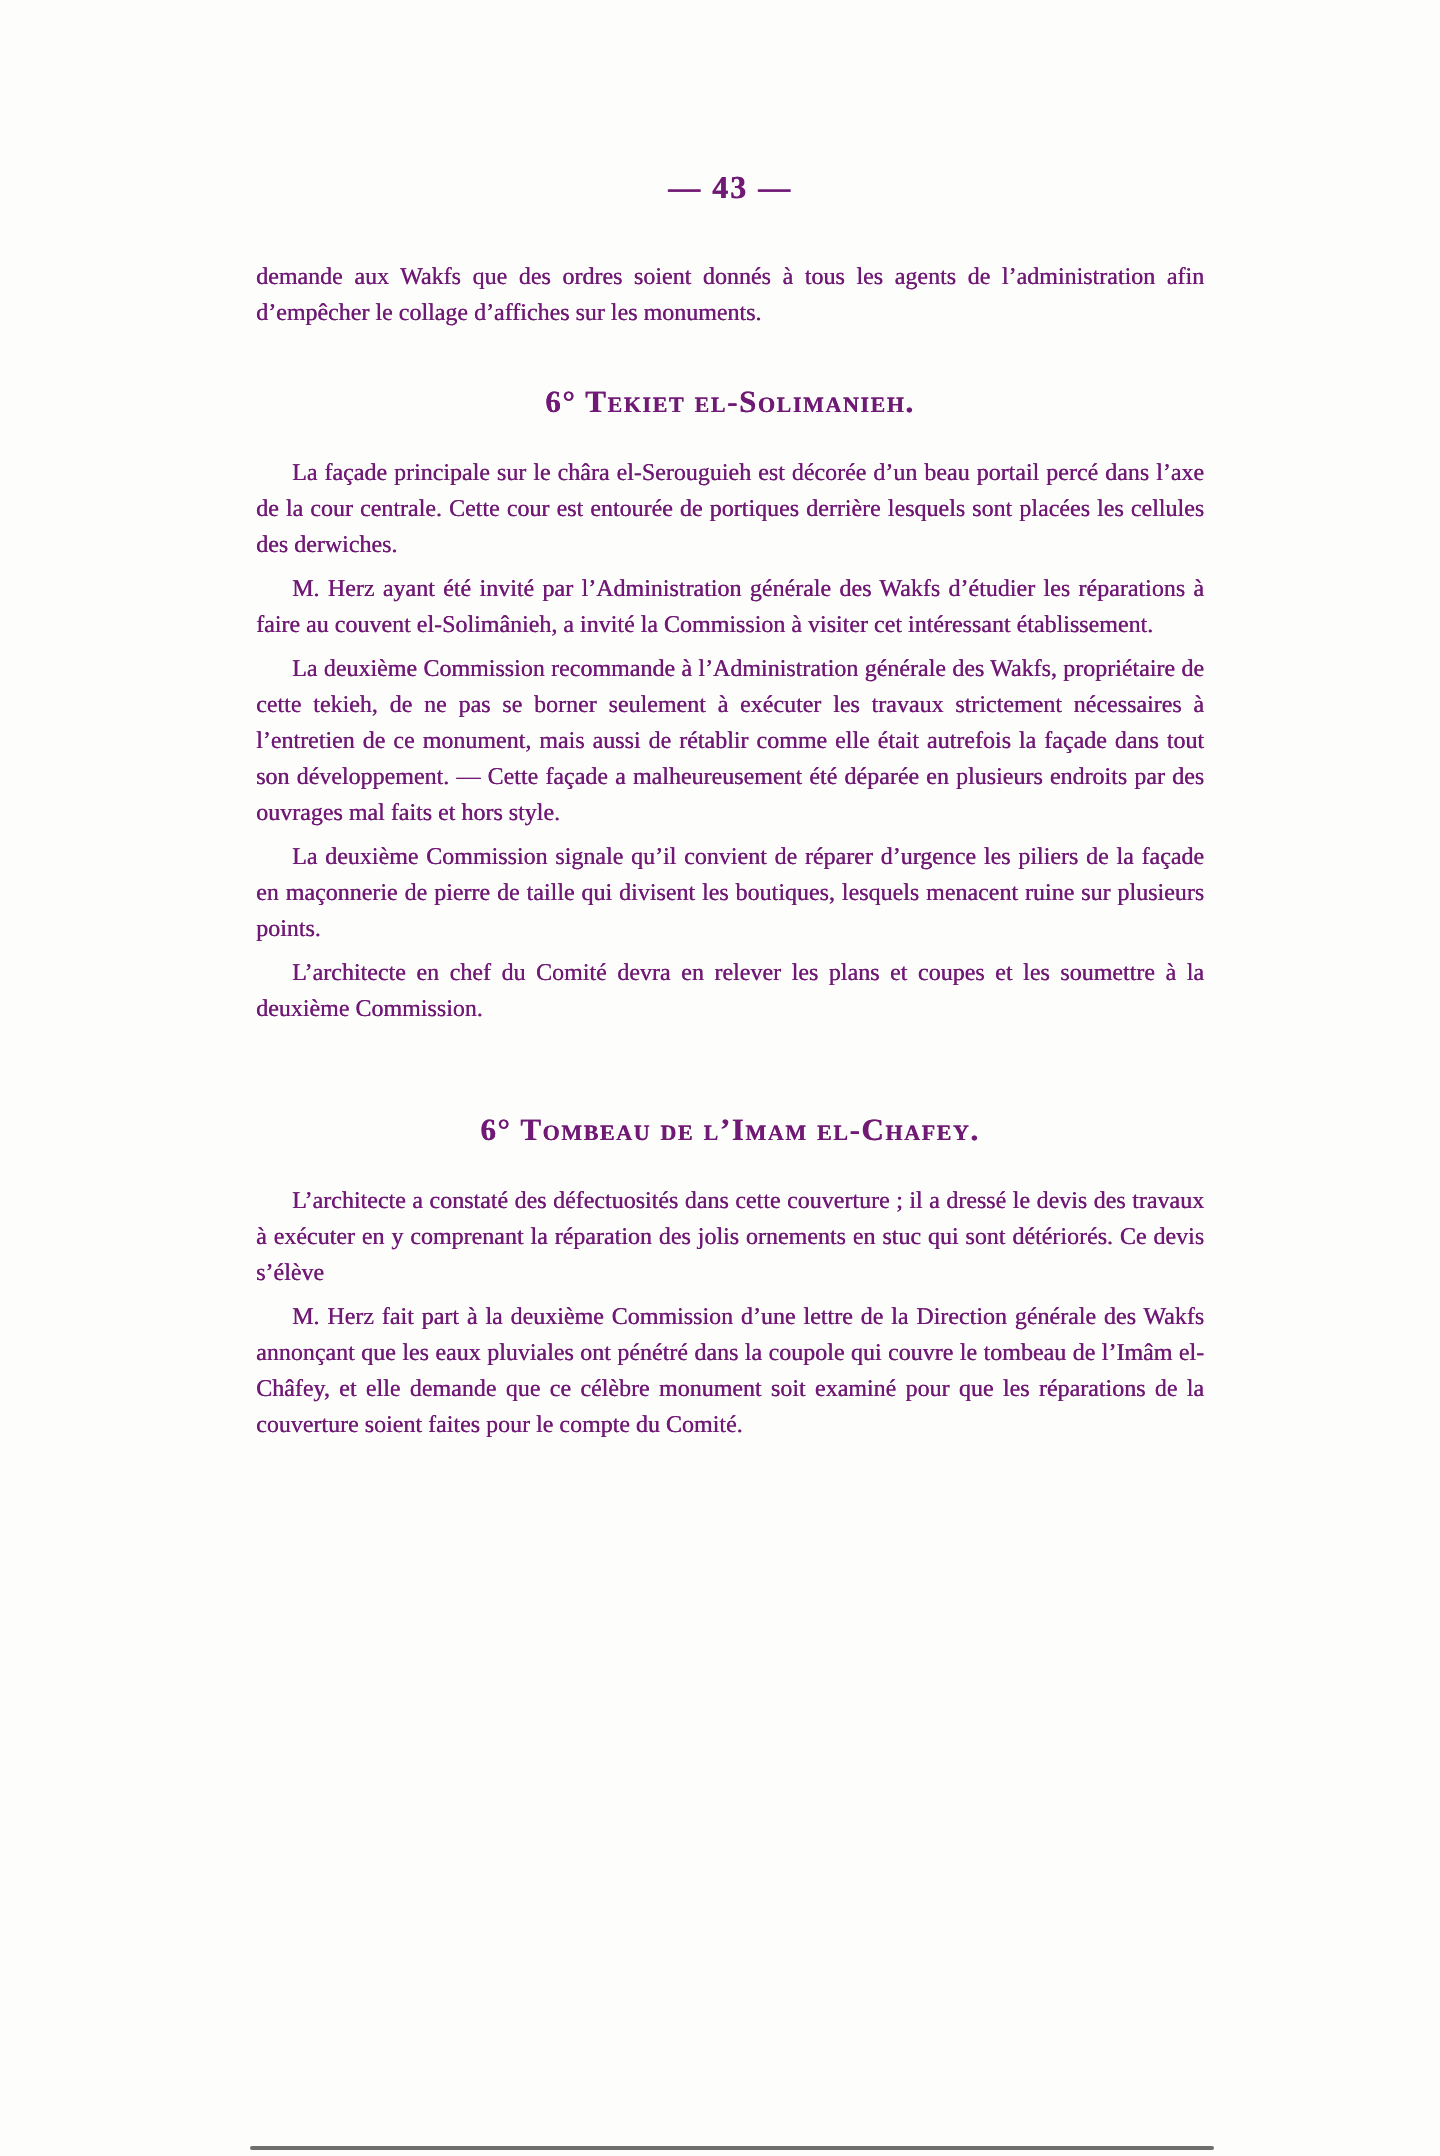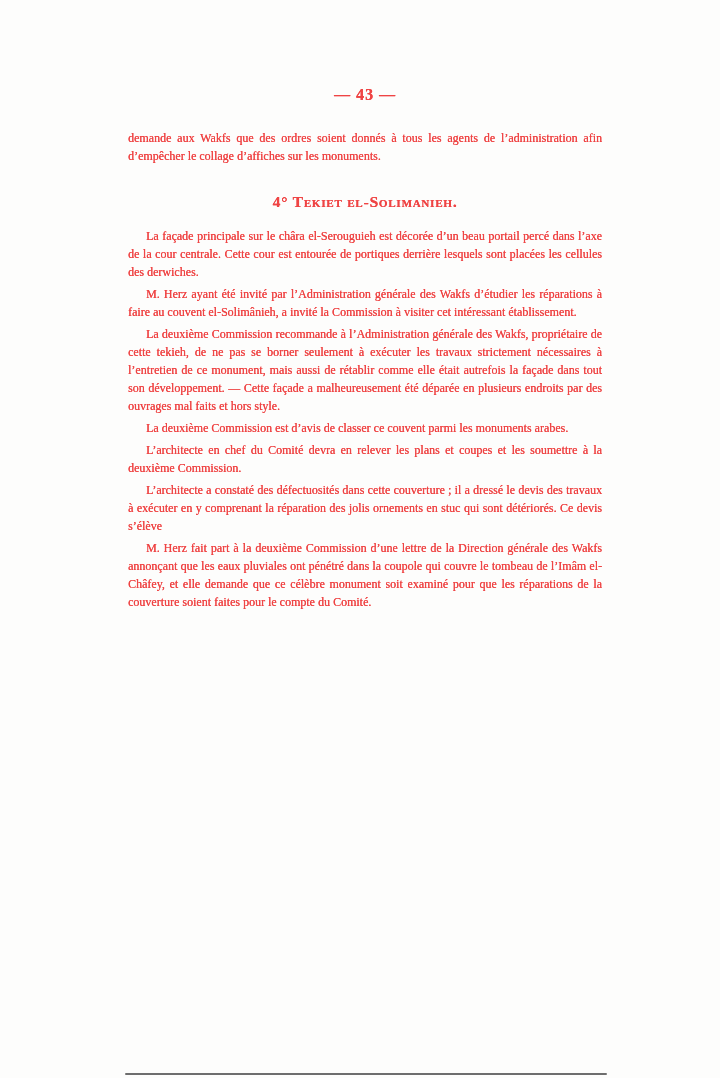--- a/index.html
+++ b/index.html
@@ -8,21 +8,21 @@
     background: #e8e8e8;
   }
   .sheet {
     position: relative;
     width: 720px;
     height: 1078px;
     margin: 0 auto;
     background: #fdfdfc;
     overflow: hidden;
     font-family: "Liberation Serif", "DejaVu Serif", serif;
-    color: #ef4444;
+    color: #701a75;
   }
   .text-block {
     position: absolute;
     top: 86px;
     left: 124px;
     width: 482px;
   }
   .page-number {
     text-align: center;
     font-size: 16px;
@@ -67,28 +67,29 @@
 </head>
 <body>
 
 <div class="sheet">
   <div class="text-block">
 
     <div class="page-number">— 43 —</div>
 
     <p class="para no-indent">demande aux Wakfs que des ordres soient donnés à tous les agents de l’administration afin d’empêcher le collage d’affiches sur les monuments.</p>
 
-    <h2 class="section-heading">4° Tekiet el-Solimanieh.</h2>
+    <h2 class="section-heading">6° Tekiet el-Solimanieh.</h2>
 
     <p class="para">La façade principale sur le châra el-Serouguieh est décorée d’un beau portail percé dans l’axe de la cour centrale. Cette cour est entourée de portiques derrière lesquels sont placées les cellules des derwiches.</p>
     <p class="para">M. Herz ayant été invité par l’Administration générale des Wakfs d’étudier les réparations à faire au couvent el-Solimânieh, a invité la Commission à visiter cet intéressant établissement.</p>
     <p class="para">La deuxième Commission recommande à l’Administration générale des Wakfs, propriétaire de cette tekieh, de ne pas se borner seulement à exécuter les travaux strictement nécessaires à l’entretien de ce monument, mais aussi de rétablir comme elle était autrefois la façade dans tout son développement. — Cette façade a malheureusement été déparée en plusieurs endroits par des ouvrages mal faits et hors style.</p>
-    <p class="para">La deuxième Commission est d’avis de classer ce couvent parmi les monuments arabes.</p>
+    <p class="para">La deuxième Commission signale qu’il convient de réparer d’urgence les piliers de la façade en maçonnerie de pierre de taille qui divisent les boutiques, lesquels menacent ruine sur plusieurs points.</p>
     <p class="para">L’architecte en chef du Comité devra en relever les plans et coupes et les soumettre à la deuxième Commission.</p>
 
+    <h2 class="section-heading big-gap">6° Tombeau de l’Imam el-Chafey.</h2>
 
     <p class="para">L’architecte a constaté des défectuosités dans cette couverture ; il a dressé le devis des travaux à exécuter en y comprenant la réparation des jolis ornements en stuc qui sont détériorés. Ce devis s’élève</p>
     <p class="para">M. Herz fait part à la deuxième Commission d’une lettre de la Direction générale des Wakfs annonçant que les eaux pluviales ont pénétré dans la coupole qui couvre le tombeau de l’Imâm el-Châfey, et elle demande que ce célèbre monument soit examiné pour que les réparations de la couverture soient faites pour le compte du Comité.</p>
 
   </div>
 
   <div class="scan-artifact-line"></div>
 </div>
 
 </body></html>

